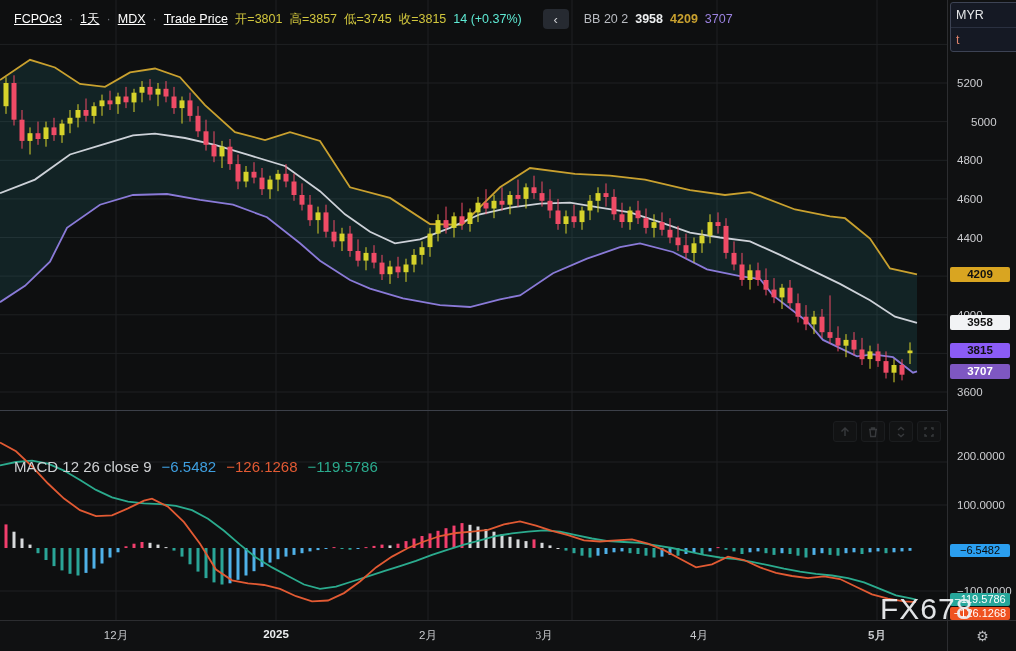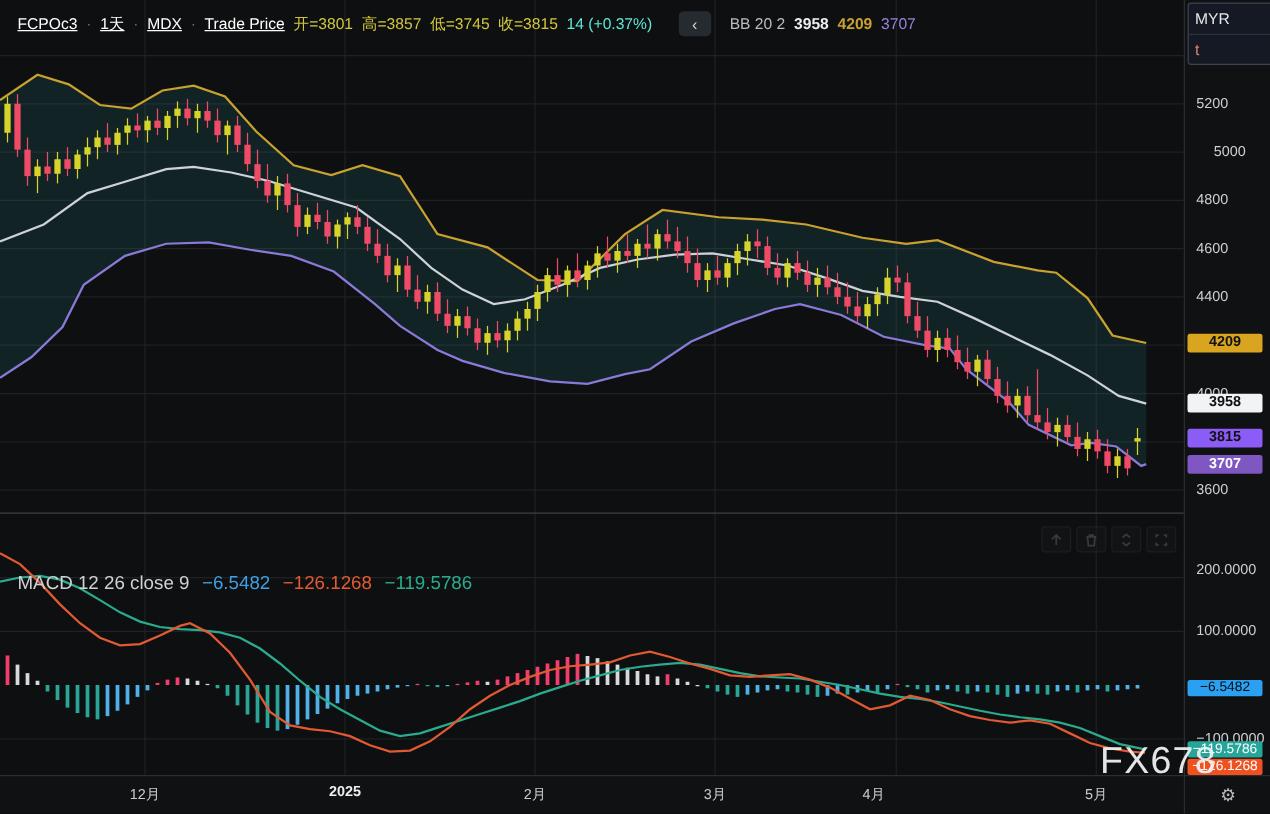--- a/index.html
+++ b/index.html
@@ -522,20 +522,20 @@
       </div>
     <div class="axis-gear">
       <span>⚙</span>
     </div>
   </div>
 
   <div class="time-axis">
       <span class="time-label" style="left: 116px; text-align: right;">12月</span>
       <span class="time-label major" style="left: 276px;">2025</span>
       <span class="time-label" style="left: 428px;">2月</span>
-      <span class="time-label" style="left: 572px;">3月</span>
+      <span class="time-label" style="left: 544px; font-family: Liberation Serif, serif;">3月</span>
       <span class="time-label" style="left: 699px; text-align: center;">4月</span>
-      <span class="time-label" style="left: 877px;">5月</span>
+      <span class="time-label" style="left: 877px; font-weight: bold;">5月</span>
     </div>
 
   <div class="watermark">FX678</div>
 
 </div>
 
 </body></html>

